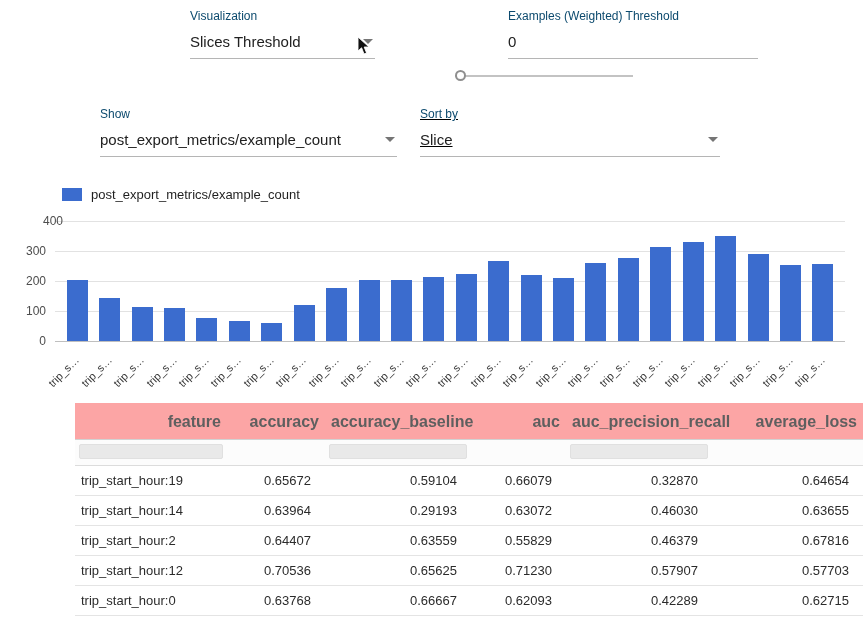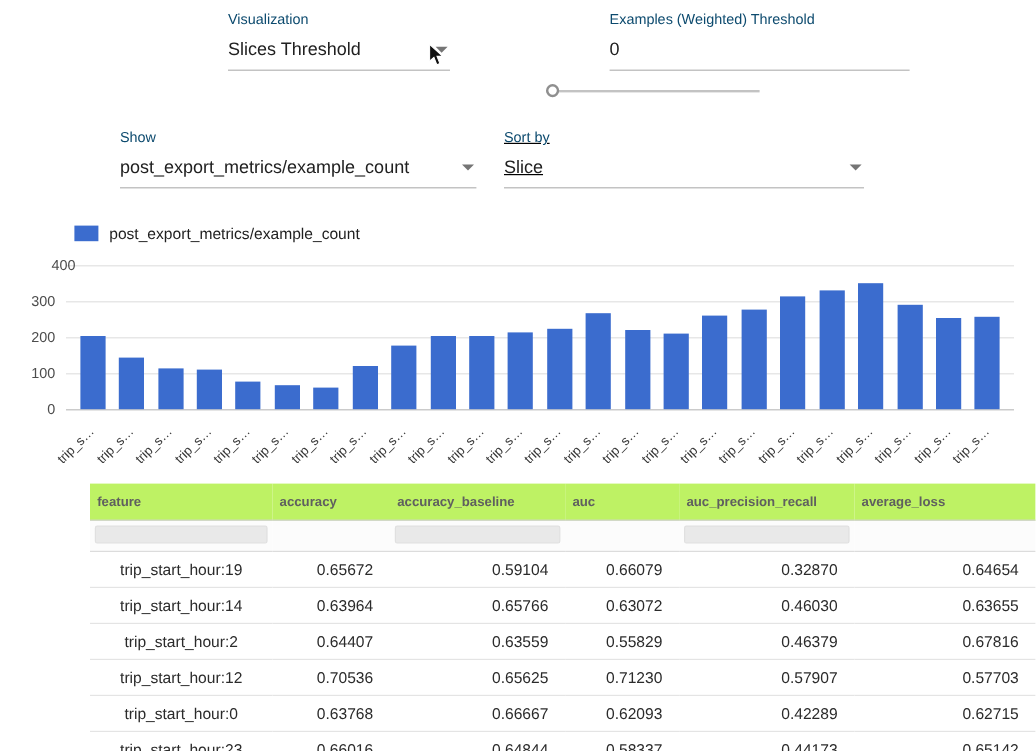--- a/index.html
+++ b/index.html
@@ -44,26 +44,26 @@
             font-size: 12px; color: #4d4d4d; line-height: 14px; }
   .x-labels { position: absolute; left: 55px; right: 18px; top: 134px; height: 44px;
               display: flex; padding: 0 6px; }
   .x-label-slot { flex: 1; position: relative; }
   .x-label { position: absolute; right: 50%; top: 9px; transform: rotate(-45deg);
              transform-origin: 100% 50%; font-size: 11px; color: #373737; white-space: nowrap; }
 
   
   #metrics-table { position: absolute; left: 75px; top: 403px; width: 788px; }
   table { width: 100%; border-collapse: collapse; table-layout: fixed; }
-  thead th { font-size: 11px; color: #5f5f5f; font-weight: bold; text-align: left;
-             padding: 10px 6px 8px; background: #bef264; border-bottom: 1px solid #d2d2d2; cursor: pointer; }
+  thead th { font-size: 16px; color: #5f5f5f; font-weight: bold; text-align: right;
+             padding: 10px 6px 8px; background: #fca5a5; border-bottom: 1px solid #d2d2d2; cursor: pointer; }
   tr.filter td { padding: 4px 4px 6px; background: #fcfcfc; border-bottom: 1px solid #dcdcdc; }
   .filter-box { height: 15px; background: #e9e9e9; border: 1px solid #e0e0e0; border-radius: 2px; }
   tbody td { font-size: 13px; color: #2b2b2b; padding: 7px 6px; border-bottom: 1px solid #e4e4e4; background: #fff; }
-  tbody td.feature { text-align: center; }
+  tbody td.feature { }
   tbody td.num { text-align: right; padding-right: 14px; }
 </style>
 </head>
 <body>
 
 <div class="app">
 
   <div class="ctrl" id="viz-dd">
     <span class="control-label">Visualization</span>
     <div class="dd">
@@ -314,21 +314,21 @@
             <td class="feature">trip_start_hour:19</td>
             <td class="num">0.65672</td>
             <td class="num">0.59104</td>
             <td class="num">0.66079</td>
             <td class="num">0.32870</td>
             <td class="num">0.64654</td>
           </tr>
           <tr>
             <td class="feature">trip_start_hour:14</td>
             <td class="num">0.63964</td>
-            <td class="num">0.65766</td>
+            <td class="num">0.29193</td>
             <td class="num">0.63072</td>
             <td class="num">0.46030</td>
             <td class="num">0.63655</td>
           </tr>
           <tr>
             <td class="feature">trip_start_hour:2</td>
             <td class="num">0.64407</td>
             <td class="num">0.63559</td>
             <td class="num">0.55829</td>
             <td class="num">0.46379</td>

